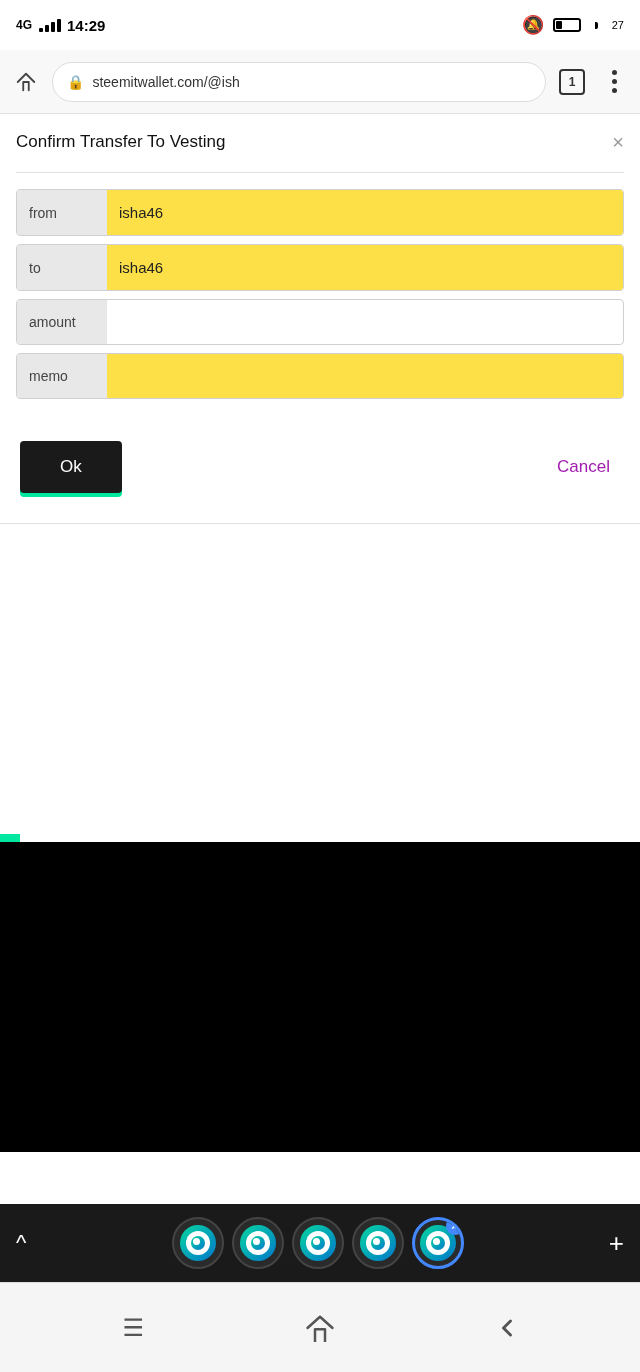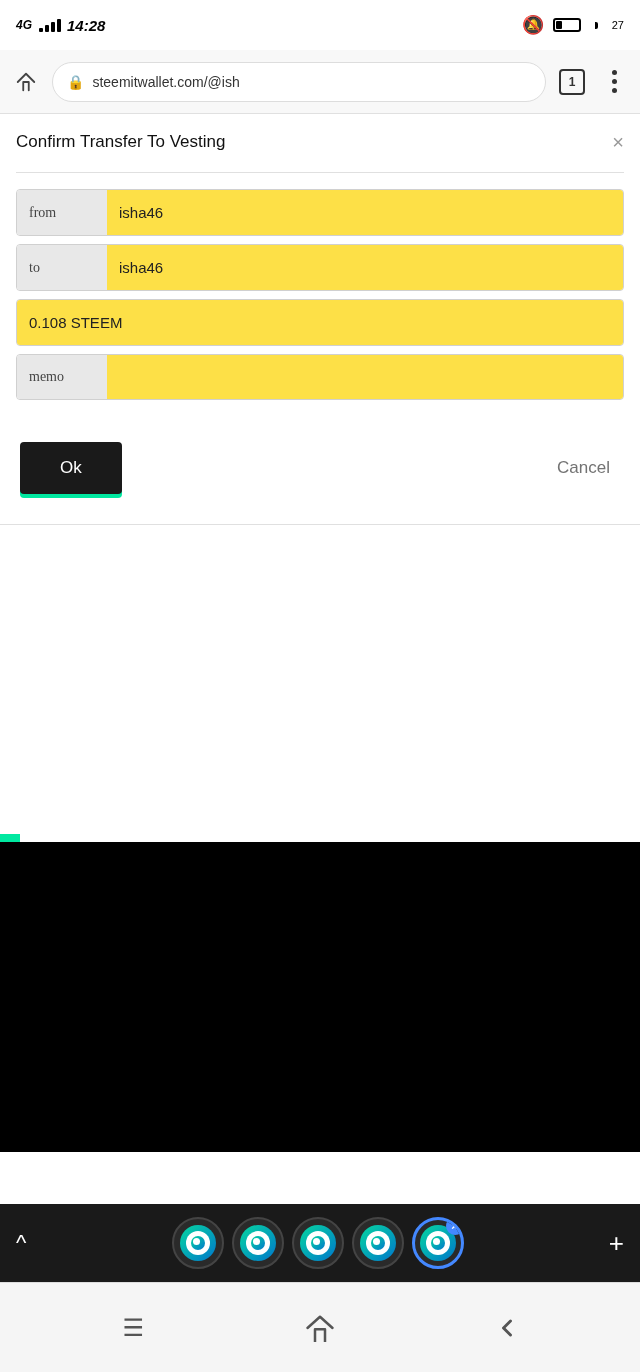--- a/index.html
+++ b/index.html
@@ -23,21 +23,20 @@
       justify-content: space-between;
       padding: 0 16px;
     }
     .status-bar-left {
       display: flex;
       align-items: center;
       gap: 6px;
       font-size: 15px;
       font-weight: 600;
       color: #000;
-      font-style: italic;
     }
     .signal-icon {
       display: flex;
       align-items: flex-end;
       gap: 2px;
       height: 14px;
     }
     .signal-bar {
       width: 4px;
       background: #000;
@@ -203,21 +202,20 @@
     }
     .form-label {
       width: 90px;
       min-width: 90px;
       background: #e8e8e8;
       display: flex;
       align-items: center;
       padding: 14px 12px;
       font-size: 14px;
       color: #444;
-      font-family: Liberation Serif, serif;
     }
     .form-value {
       flex: 1;
       background: #fde047;
       padding: 14px 12px;
       font-size: 15px;
       color: #222;
       display: flex;
       align-items: center;
     }
@@ -236,21 +234,21 @@
       border-radius: 4px;
       padding: 16px 40px;
       font-size: 17px;
       font-weight: 500;
       cursor: pointer;
       position: relative;
       box-shadow: 0 4px 0 #00e8a0;
     }
     .cancel-btn {
       background: transparent;
-      color: #737373;
+      color: #a21caf;
       border: none;
       font-size: 17px;
       cursor: pointer;
       padding: 16px 10px;
     }
 
     
     .black-area {
       position: absolute;
       bottom: 220px;
@@ -399,21 +397,21 @@
 
 <div class="status-bar">
   <div class="status-bar-left">
     <span class="sig-4g">4G</span>
     <div class="signal-icon">
       <div class="signal-bar" style="height:4px"></div>
       <div class="signal-bar" style="height:7px"></div>
       <div class="signal-bar" style="height:10px"></div>
       <div class="signal-bar" style="height:13px"></div>
     </div>
-    <span>14:28</span>
+    <span>14:29</span>
   </div>
   <div class="status-bar-right">
     <span class="bell-icon">🔕</span>
     <div class="battery-icon">
       <div class="battery-body">
         <div class="battery-fill"></div>
       </div>
       <div class="battery-tip"></div>
       <span class="battery-text">27</span>
     </div>
@@ -453,21 +451,21 @@
       <div class="form-label">from</div>
       <div class="form-value">isha46</div>
     </div>
 
     <div class="form-row">
       <div class="form-label">to</div>
       <div class="form-value">isha46</div>
     </div>
 
     <div class="form-row">
-      <div class="form-value">0.108 STEEM</div>
+      <div class="form-label">amount</div>
     </div>
 
     <div class="form-row">
       <div class="form-label">memo</div>
       <div class="form-value"></div>
     </div>
   </div>
 
   <div class="button-row">
     <button class="ok-btn">Ok</button>

